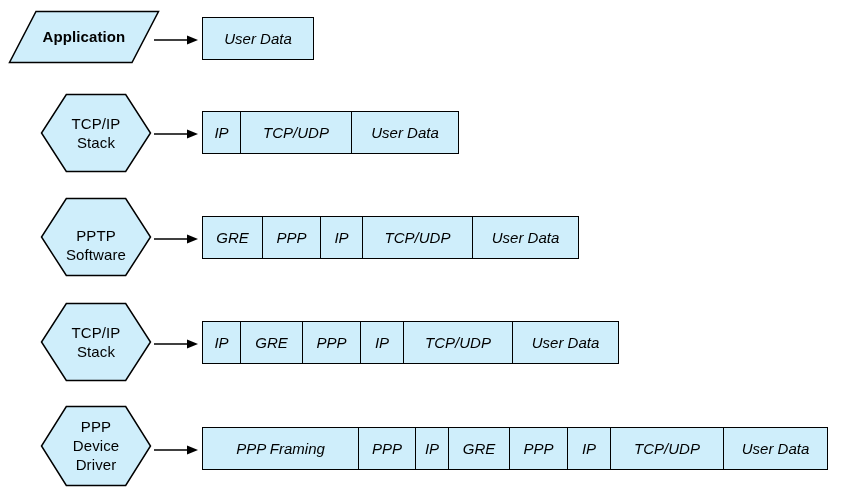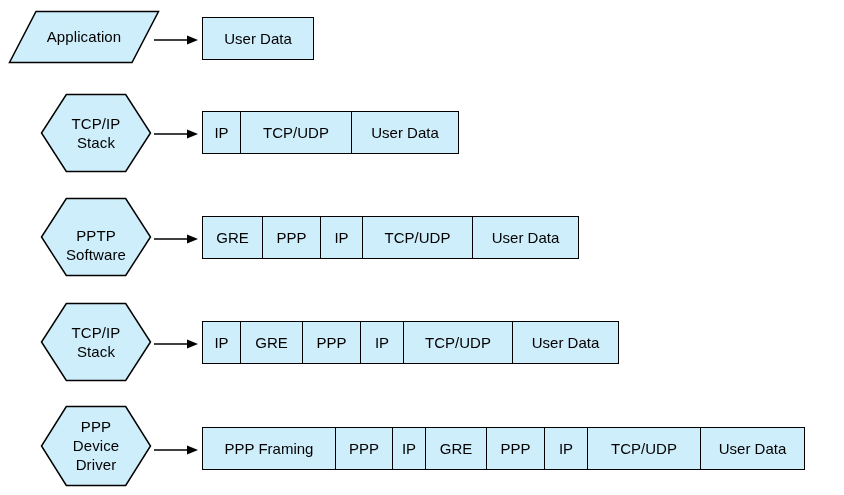--- a/index.html
+++ b/index.html
@@ -44,20 +44,21 @@
     position: absolute;
     left: 0;
     top: 0;
     z-index: 1;
   }
   .stage-parallelogram {
     left: 8px;
     top: 10px;
     width: 152px;
     height: 54px;
+    font-weight: bold;
   }
   .stage-hexagon {
     left: 40px;
     width: 112px;
   }
   
   .arrow {
     position: absolute;
     width: 46px;
     height: 12px;
@@ -76,20 +77,21 @@
     display: flex;
     align-items: center;
     justify-content: center;
     border-right: 1.5px solid #000000;
     color: #000000;
     font-size: 15px;
     line-height: 17px;
     background: #cfeefb;
     white-space: nowrap;
     padding-bottom: 1px;
+    font-style: italic;
   }
   .seg:last-child {
     border-right: none;
   }
 </style>
 </head>
 <body>
 
 <div id="diagram">
     <div class="stage stage-parallelogram" style="top: 10px; height: 54px; width: 152px;">
@@ -164,21 +166,21 @@
       </svg>
       <div class="stage-label">PPP
 Device
 Driver</div>
     </div>
     <div class="arrow" style="left: 154px; top: 442px;"><svg width="46" height="12" viewBox="0 0 46 12">
         <line x1="0" y1="6" x2="34" y2="6" stroke="#000000" stroke-width="1.4"></line>
         <polygon points="33,1.5 44,6 33,10.5" fill="#000000"></polygon>
       </svg></div>
     <div class="packet" style="left: 202px; top: 427px;">
-      <div class="seg" style="width: 133px;">PPP Framing</div>
+      <div class="seg" style="width: 156px;">PPP Framing</div>
       <div class="seg" style="width: 57px;">PPP</div>
       <div class="seg" style="width: 33px;">IP</div>
       <div class="seg" style="width: 61px;">GRE</div>
       <div class="seg" style="width: 58px;">PPP</div>
       <div class="seg" style="width: 43px;">IP</div>
       <div class="seg" style="width: 113px;">TCP/UDP</div>
       <div class="seg" style="width: 103px;">User Data</div>
     </div>
   </div>
 

